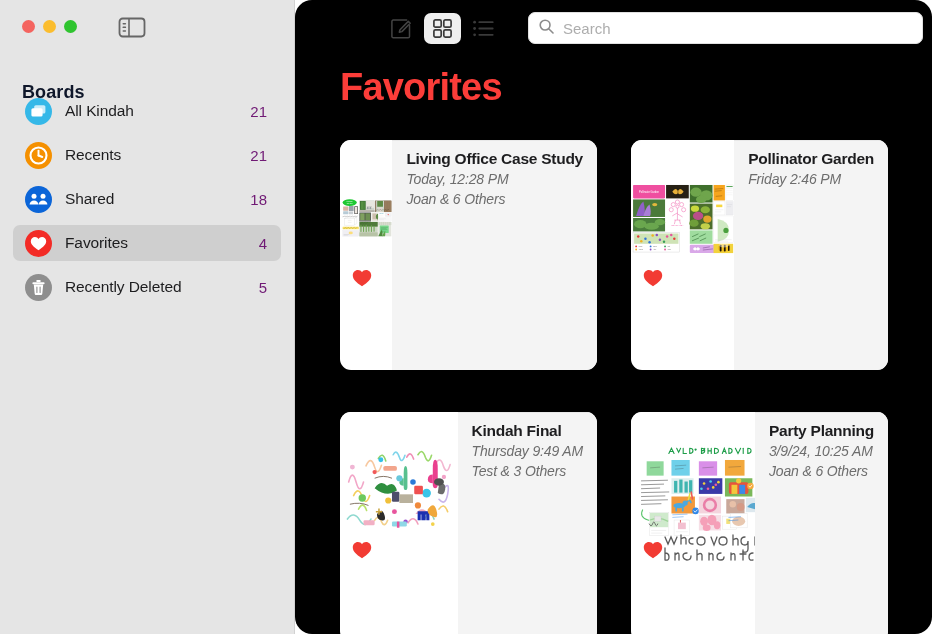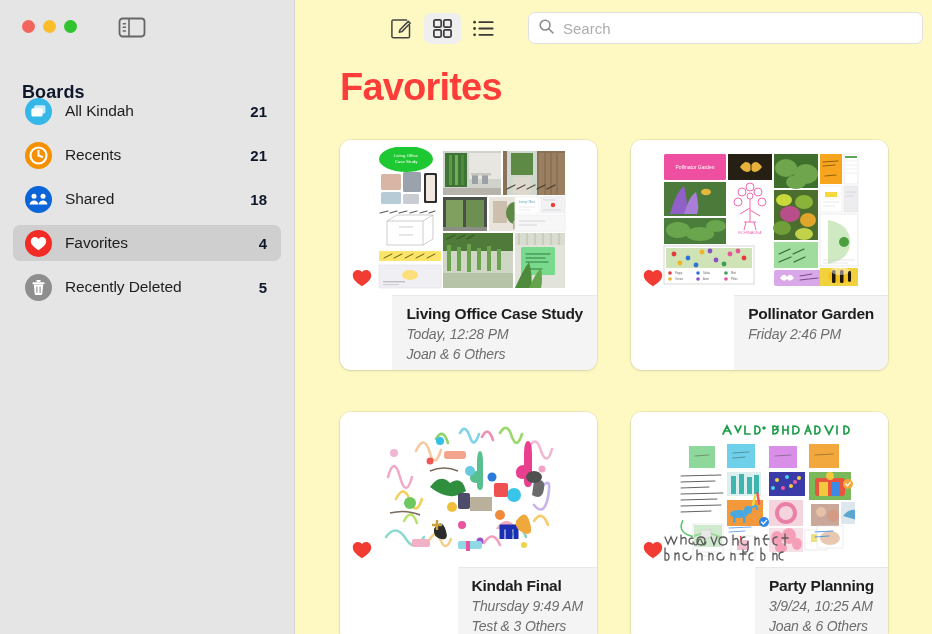--- a/index.html
+++ b/index.html
@@ -55,27 +55,27 @@
     width: 27px; height: 27px; border-radius: 50%;
     flex: 0 0 27px; position: relative;
     display: flex; align-items: center; justify-content: center;
   }
   .side-icon svg { display:block; }
   .side-label {
     margin-left: 13px; font-size: 15.5px; color: #1d1d1f;
     letter-spacing: -0.1px; white-space: nowrap;
   }
   .side-count {
-    margin-left: auto; font-size: 15px; color: #0f172a; font-weight: bold;
+    margin-left: auto; font-size: 15px; color: #701a75;
   }
 
   
   #content {
     flex: 1 1 auto; height: 634px; position: relative;
-    background: #fef9c3; overflow: hidden;
+    background: #000000; overflow: hidden; border-radius: 17px;
   }
   #toolbar {
     position: absolute; top: 0; left: 0; right: 0; height: 56px;
     display: flex; align-items: center;
     padding-left: 88px;
   }
   .tb-btn {
     width: 37px; height: 31px; border-radius: 7px;
     display: flex; align-items: center; justify-content: center;
     background: transparent; margin-right: 4px;
@@ -112,21 +112,21 @@
     column-gap: 34px; row-gap: 42px;
   }
 
   .card {
     width: 257px; height: 230px;
     background: #ffffff;
     border-radius: 11px;
     box-shadow: 0 0 0 1px rgba(0,0,0,0.055), 0 1px 3px rgba(0,0,0,0.10);
     overflow: hidden;
     position: relative;
-    display: flex; flex-direction: column; align-items: flex-end;
+    display: flex; 
   }
   .card-thumb {
     position: relative;
     height: 155px; width: 100%;
     background: #ffffff;
     overflow: hidden;
   }
   .thumb-art {
     position: absolute; inset: 0;
     display: flex; align-items: center; justify-content: center;

